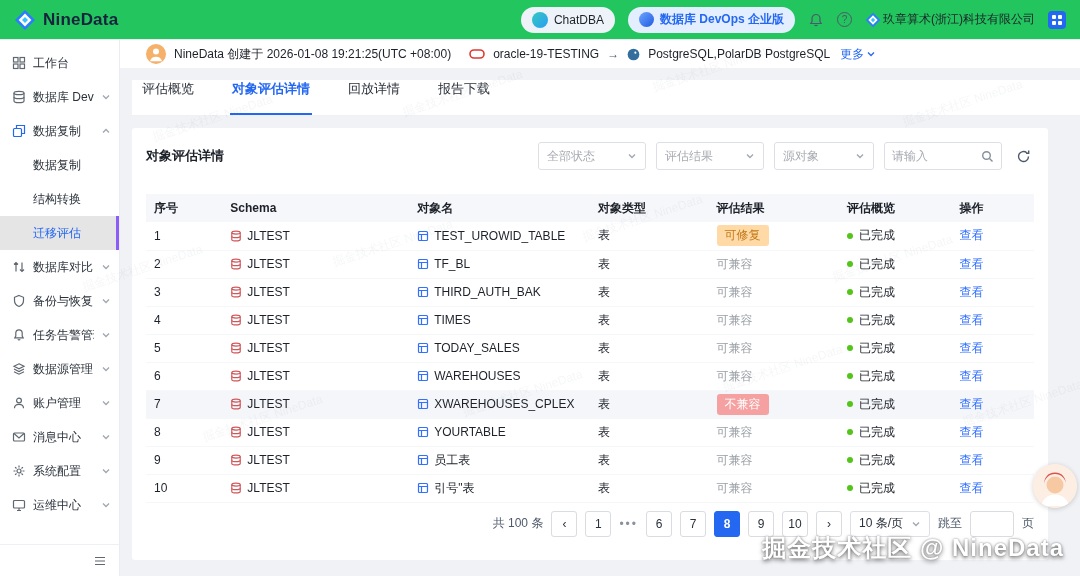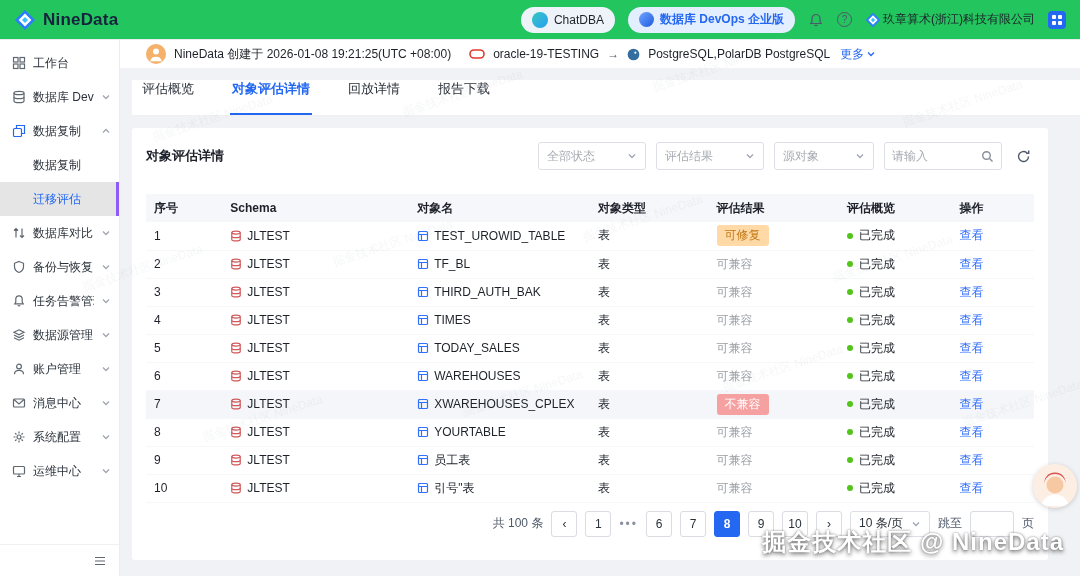--- a/index.html
+++ b/index.html
@@ -67,21 +67,21 @@
   .pager{display:flex;align-items:center;justify-content:flex-end;gap:8px;margin-top:8px;font-size:12px;color:#4e5969}
   .pg-btn{min-width:26px;height:26px;border:1px solid #d9dce1;border-radius:3px;background:#fff;display:flex;align-items:center;justify-content:center;cursor:pointer;color:#2b323b;padding:0 4px}
   .pg-btn.active{background:#2468f2;border-color:#2468f2;color:#fff;font-weight:bold}
   .pg-ellipsis{color:#8a919f;letter-spacing:2px}
   .pg-size{width:80px;height:26px}
   .jump-input{width:44px;height:26px;border:1px solid #d9dce1;border-radius:3px;outline:none;padding:0 6px;font-size:12px}
 
   
   .wm-layer{position:absolute;inset:0;pointer-events:none;z-index:8;overflow:hidden}
   .wm{position:absolute;font-size:12px;color:rgba(90,100,120,.06);transform:rotate(-18deg);white-space:nowrap}
-  .wm-big{position:absolute;right:16px;bottom:18px;font-size:24px;font-weight:bold;color:#fff;letter-spacing:1px;text-shadow:0 2px 4px rgba(0,0,0,.55),0 0 2px rgba(0,0,0,.4);z-index:9;pointer-events:none}
+  .wm-big{position:absolute;right:16px;bottom:12px;font-size:24px;font-weight:bold;color:#fff;letter-spacing:1px;text-shadow:0 2px 4px rgba(0,0,0,.55),0 0 2px rgba(0,0,0,.4);z-index:9;pointer-events:none}
   .mascot{position:absolute;right:3px;bottom:68px;width:44px;height:44px;border-radius:50%;overflow:hidden;z-index:9;box-shadow:0 1px 5px rgba(0,0,0,.18);cursor:pointer;background:#fdeee4}
 </style>
 </head>
 <body>
 
 <header class="header">
   <div class="brand">
     <span>
       <svg width="22" height="22" viewBox="0 0 22 22">
           <path d="M11 1L21 11 11 21 1 11z" fill="#2b7cff"></path>
@@ -167,20 +167,23 @@
       </span>
     <span class="lbl">数据复制</span>
     <span class="chev">
         <svg width="10" height="10" viewBox="0 0 10 10" fill="none" stroke="#a0a6b1" stroke-width="1.3">
           <path d="M2 6.5l3-3 3 3"></path>
         </svg>
       </span>
   </div>
   <div class="side-sub">
     <span>数据复制</span>
+  </div>
+  <div class="side-sub">
+    <span>结构转换</span>
   </div>
   <div class="side-sub active">
     <span>迁移评估</span>
   </div>
   <div class="side-item">
     <span class="chev">
         <svg width="14" height="14" viewBox="0 0 14 14" fill="none" stroke="#5f6770" stroke-width="1.2">
           <path d="M4 2.5v9M10 2.5v9M2 4.5l2-2 2 2M8 9.5l2 2 2-2"></path>
         </svg>
       </span>

